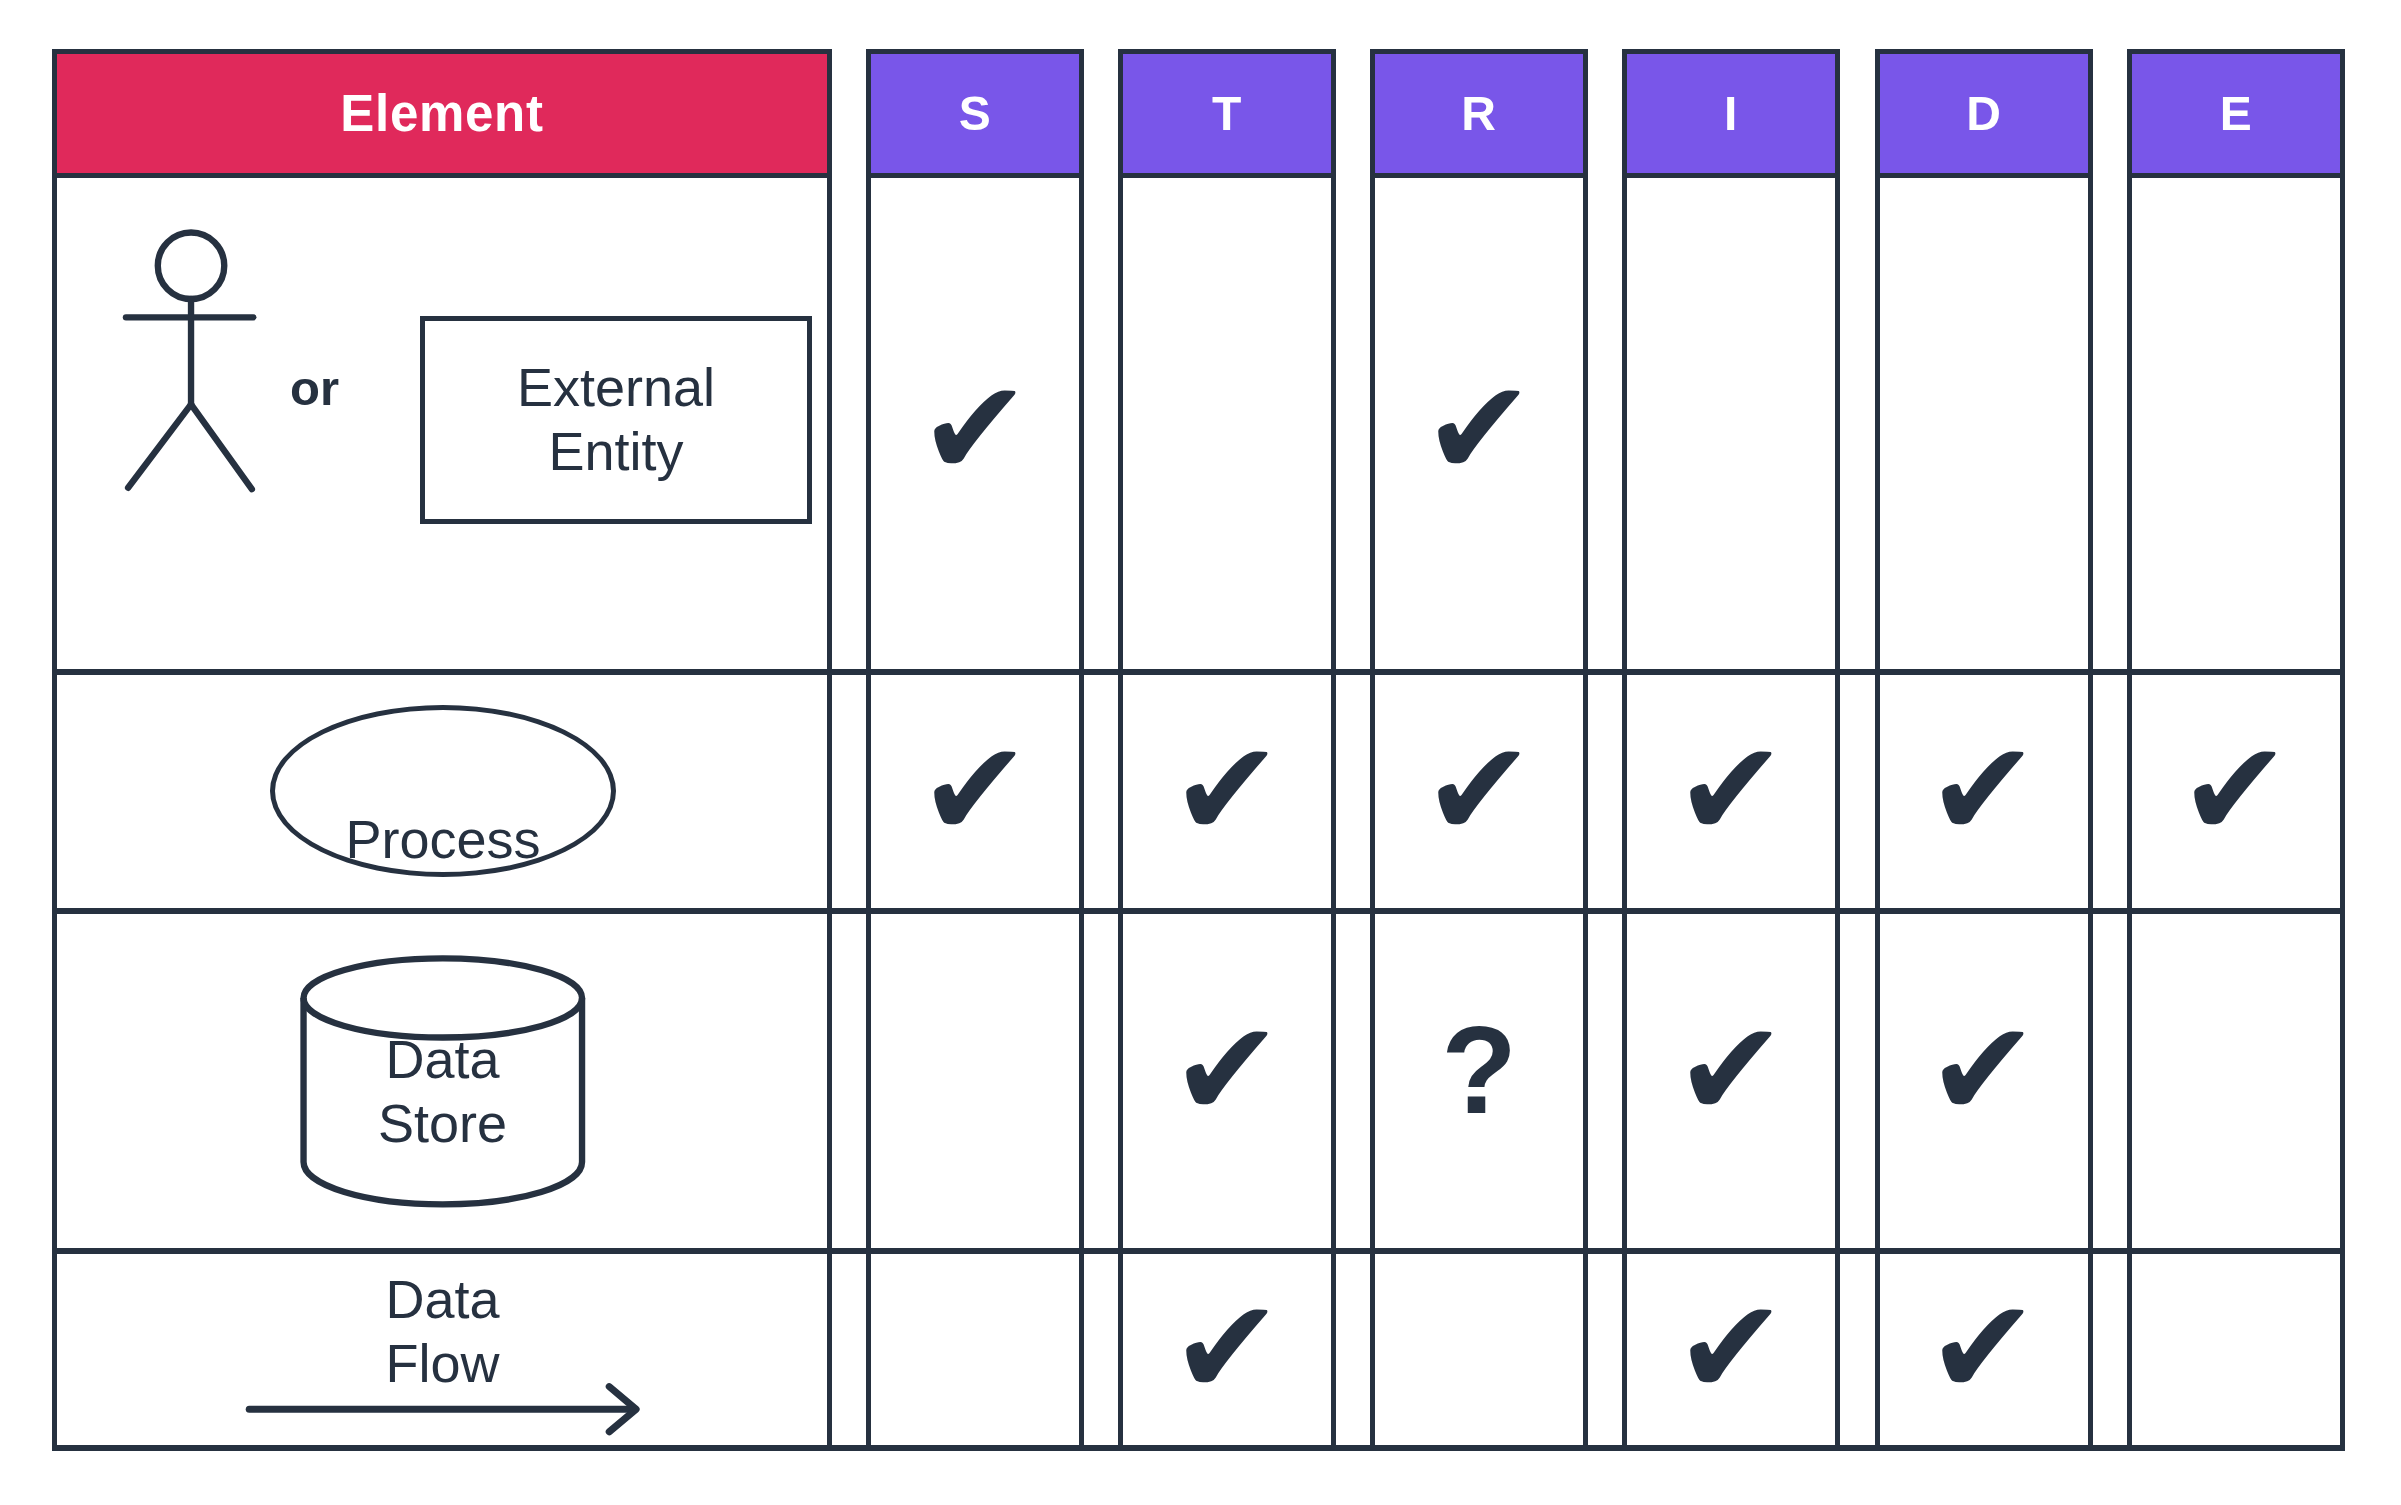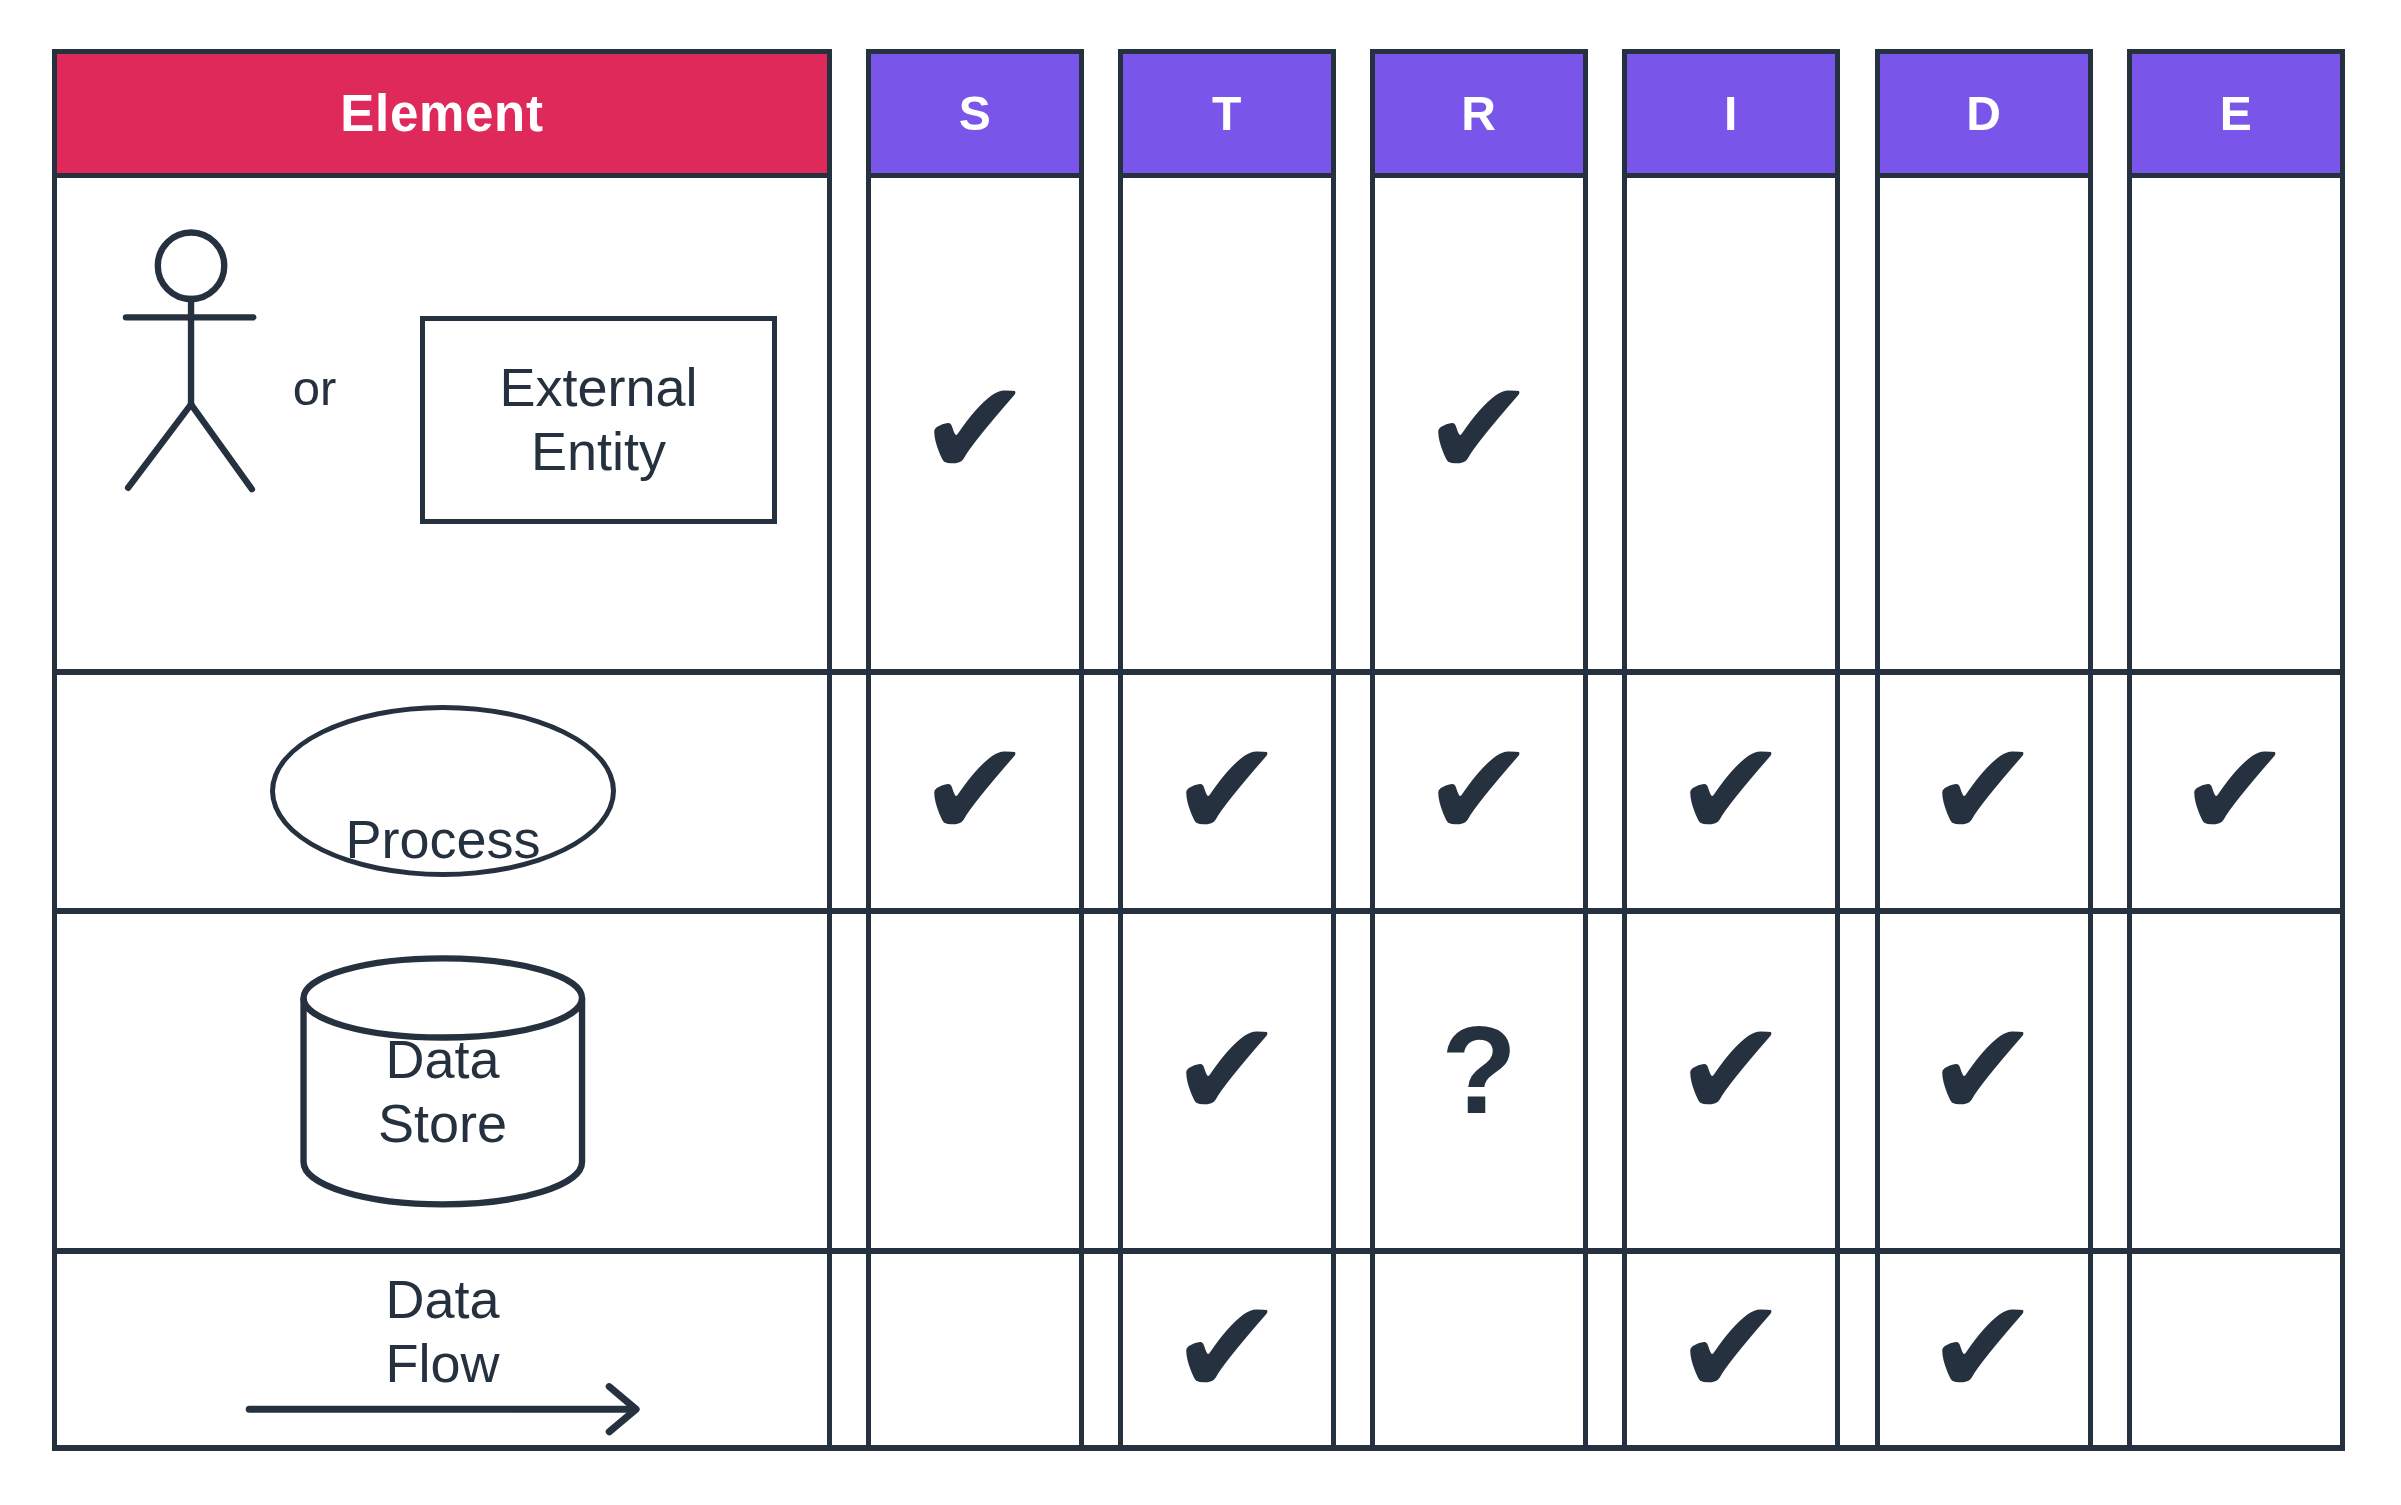--- a/index.html
+++ b/index.html
@@ -44,23 +44,23 @@
   .mark.qmark{font-family:"Liberation Sans",sans-serif;font-weight:bold;font-size:124px;}
   .mc-s{left:975px;}.mc-t{left:1227px;}.mc-r{left:1479px;}
   .mc-i{left:1731px;}.mc-d{left:1983px;}.mc-e{left:2235px;}
   .mr-1{top:429px;}.mr-2{top:790px;}.mr-3{top:1070px;}.mr-4{top:1348px;}
   
   .label{
     position:absolute;text-align:center;white-space:pre-line;
     font-size:54px;font-weight:500;line-height:1.18;color:var(--navy);
   }
   .human-label{left:35px;top:494px;width:311px;}
-  .or-label{left:244px;top:360px;width:141px;font-size:49px;font-weight:400;}
+  .or-label{left:244px;top:360px;width:141px;font-size:49px;font-weight:700;}
   .ext-box{
-    position:absolute;left:420px;top:316px;width:357px;height:208px;
+    position:absolute;left:420px;top:316px;width:392px;height:208px;
     border:5.7px solid var(--navy);display:flex;align-items:center;justify-content:center;
     background:#ffffff;
   }
   .ext-box .label{position:static;}
   .process-ellipse{
     position:absolute;left:270px;top:705px;width:346px;height:172px;
     border:5.7px solid var(--navy);border-radius:50%;
     display:flex;align-items:flex-end;justify-content:center;background:#ffffff;
   }
   .process-ellipse .label{position:static;}

